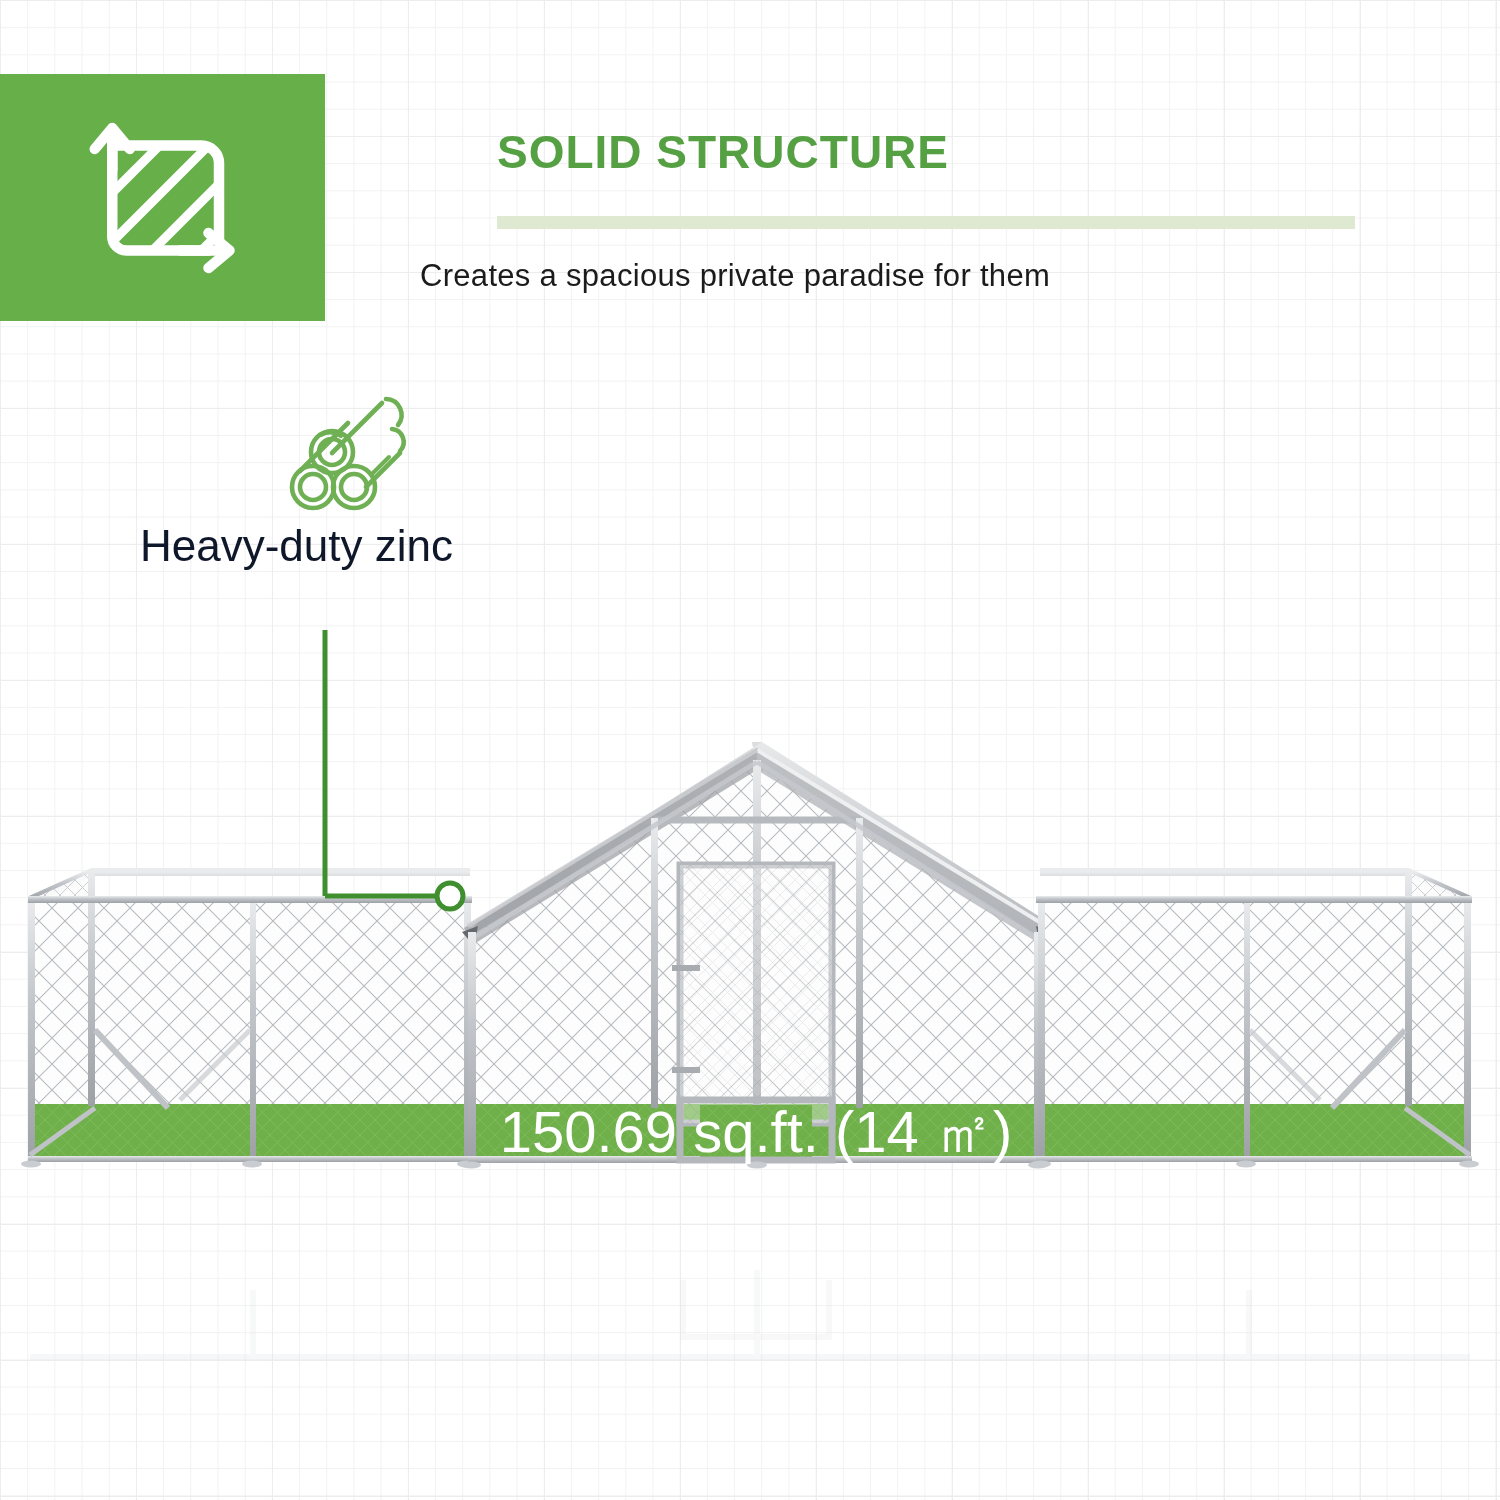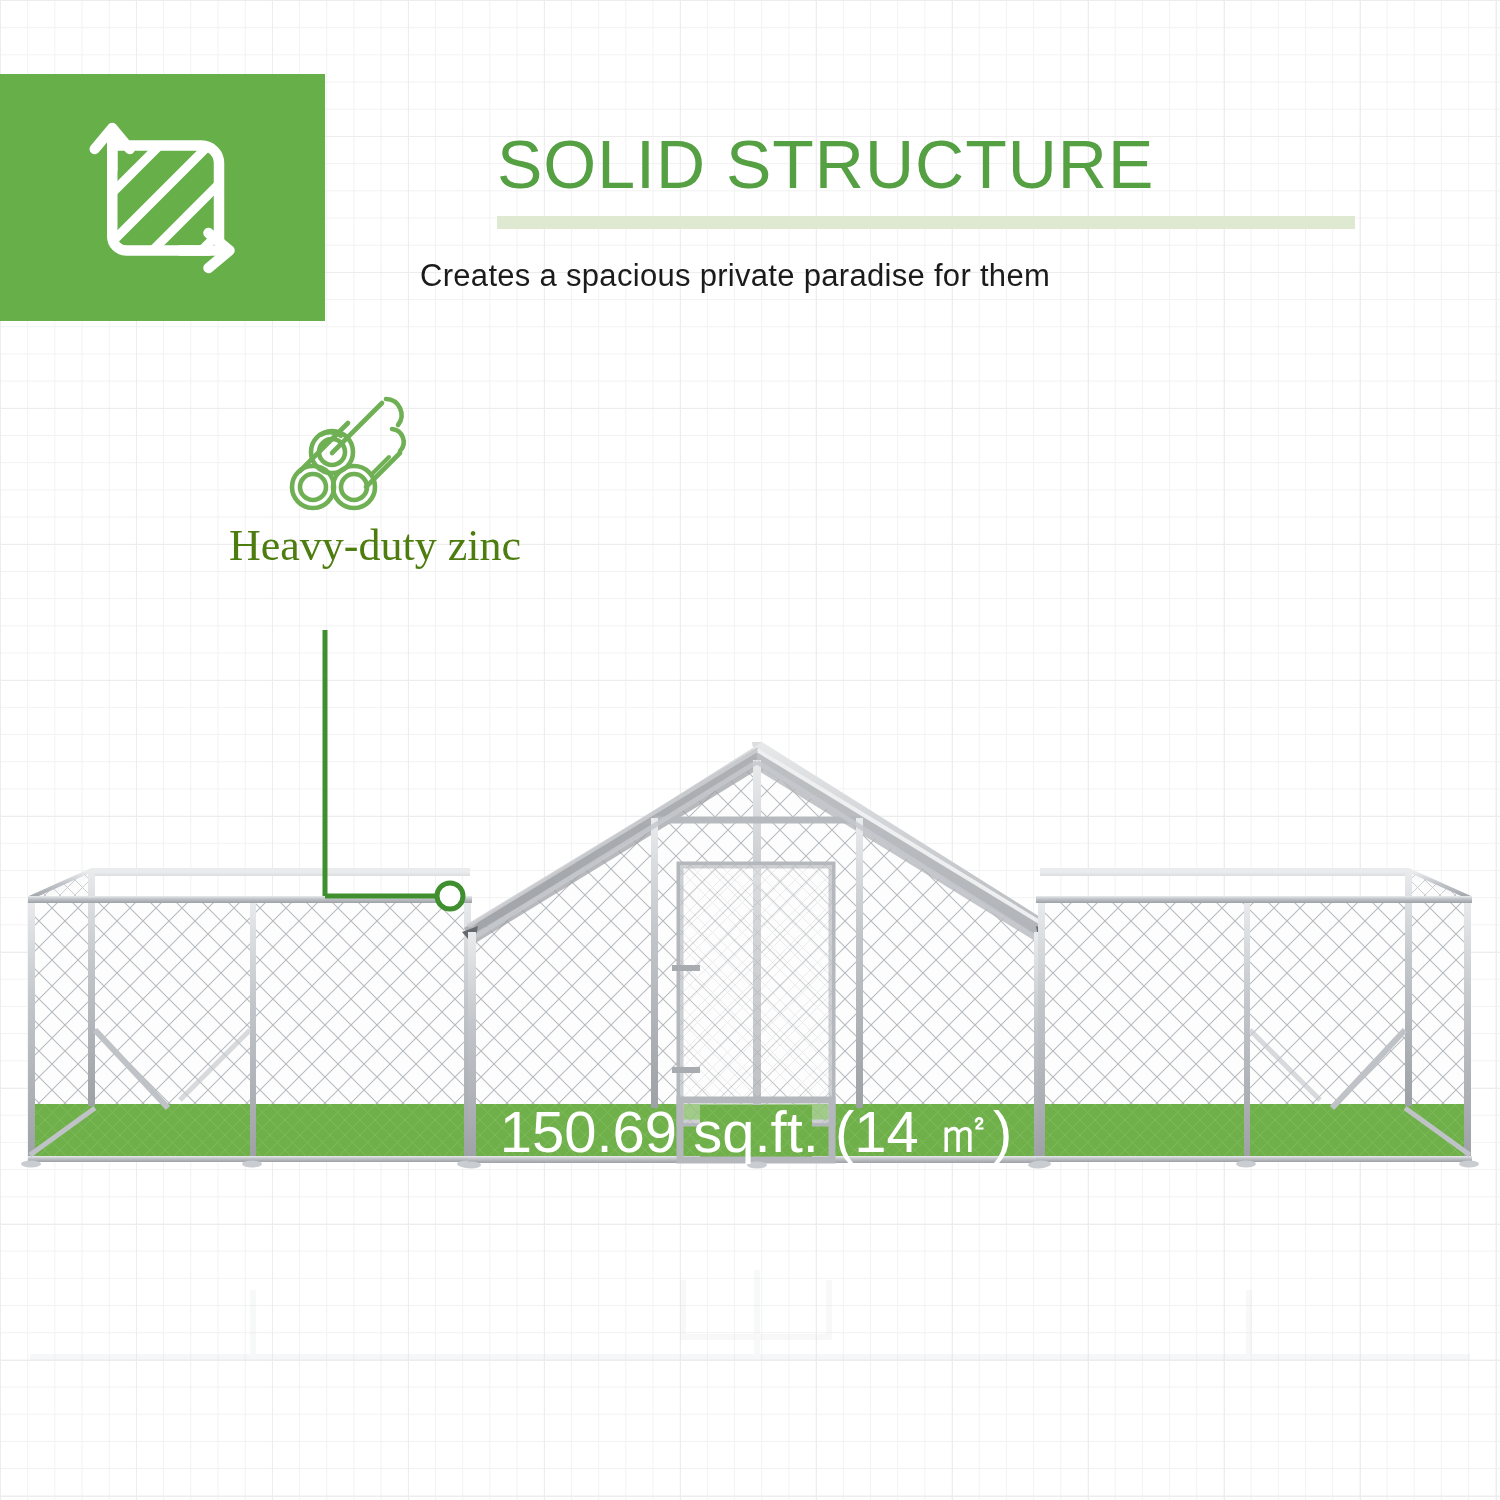--- a/index.html
+++ b/index.html
@@ -32,22 +32,22 @@
   #icon-badge{
     position:absolute; left:0; top:74px;
     width:325px; height:247px;
     background:#66af49;
     z-index:3;
   }
   #icon-badge svg{ position:absolute; left:50%; top:50%; transform:translate(-50%,-50%); }
 
   #header-title{
     position:absolute; left:497px; top:125px;
-    font-size:68px; letter-spacing:1px;
-    color:#54a042; font-weight:normal;
+    font-size:46px; letter-spacing:1px;
+    color:#54a042; font-weight:bold;
     white-space:nowrap;
     z-index:3;
   }
   #header-divider{
     position:absolute; left:497px; top:216px;
     width:858px; height:13px;
     background:#dfe9d2;
     z-index:3;
   }
   #header-subtitle{
@@ -56,22 +56,22 @@
     letter-spacing:.3px; white-space:nowrap;
     z-index:3;
     margin-top:20px;
   }
 
   
   #callout{ position:absolute; left:140px; top:395px; z-index:6; width:470px; }
   #callout-icon{ position:absolute; left:148px; top:0; width:130px; height:120px; }
   #callout-text{
     position:absolute; left:0px; top:125px;
-    width:470px; text-align:center;
-    font-size:44px; line-height:1.17; color:#4d7c0f;font-family:Liberation Serif, serif;
+    width:470px; 
+    font-size:44px; line-height:1.17; color:#0f172a;
   }
   #callout-line{ position:absolute; left:260px; top:620px; z-index:7; }
 
   
   #product{
     position:absolute; left:0; top:700px;
     width:1500px; height:560px;
     z-index:4;
   }
   #reflection{

